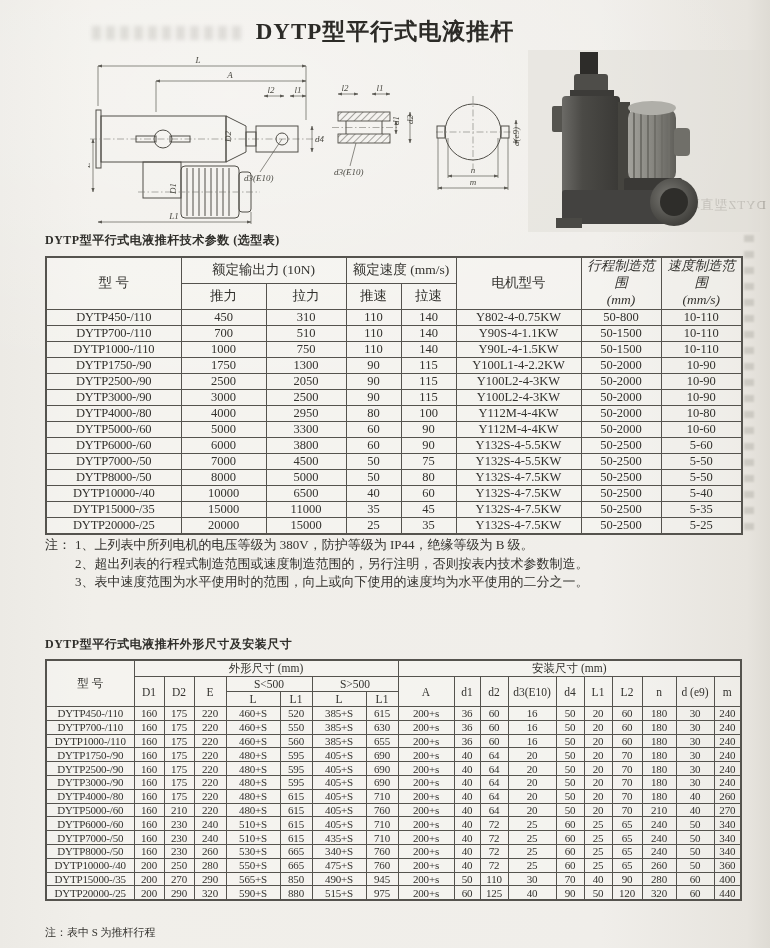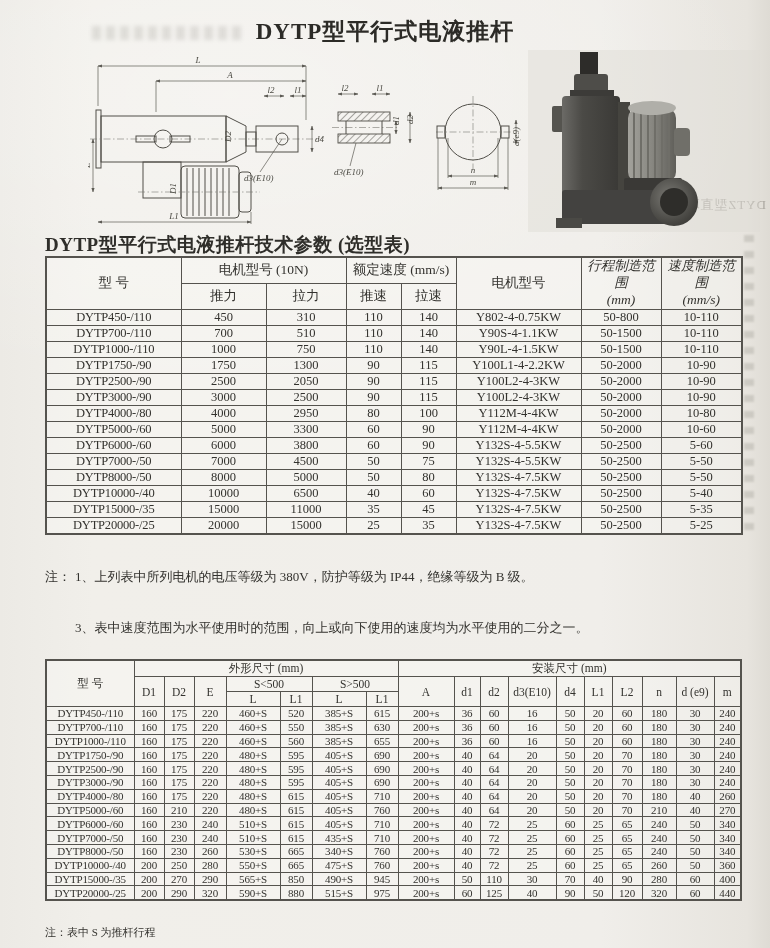--- a/index.html
+++ b/index.html
@@ -7,41 +7,41 @@
     position:relative;width:770px;height:948px;overflow:hidden;
     background:
       radial-gradient(ellipse 900px 500px at 30% 10%, rgba(255,255,255,.35), rgba(0,0,0,0) 60%),
       linear-gradient(90deg, #eceae5 0%, #f1efea 12%, #f0eeea 78%, #e7e4de 97%, #dedbd4 100%),
       #f0eeea;
     font-family:"Liberation Serif","DejaVu Serif",serif;
     color:#34332f;
   }
   .title{position:absolute;top:16px;left:0;width:770px;text-align:center;
     font-size:23px;font-weight:bold;letter-spacing:1px;color:#2c2b27;}
-  .sec-heading{position:absolute;left:45px;font-size:19px;font-weight:bold;color:#2f2e2a;letter-spacing:.5px;}
+  .sec-heading{position:absolute;left:45px;font-size:12px;font-weight:bold;color:#2f2e2a;letter-spacing:.5px;}
   .sec1{top:232px;} .sec2{top:636px;}
   .figure{position:absolute;}
   .fig-drawing{left:88px;top:54px;width:438px;height:174px;}
   .fig-photo{left:528px;top:50px;width:232px;height:182px;}
   table{border-collapse:collapse;table-layout:fixed;position:absolute;left:45px;
     border:2px solid #55534e;background:rgba(252,251,248,.35);}
   th,td{border:1px solid #55534e;text-align:center;vertical-align:middle;
     padding:0 1px;overflow:hidden;white-space:nowrap;font-weight:normal;color:#33322e;}
   .t1{top:256px;width:696px;font-size:13px;}
   .t1 thead th{height:24px;font-size:13.5px;}
   .t1 tbody td{height:14px;font-size:12.5px;}
   .t2{top:659px;width:696px;font-size:11.5px;}
   .t2 thead th{height:14px;font-size:11.5px;}
   .t2 tbody td{height:12.8px;font-size:11px;letter-spacing:-.2px;}
   td.model{letter-spacing:-.2px;}
   .pre{white-space:pre-line;line-height:1.25;font-style:italic;}
   .notes{position:absolute;left:45px;top:536px;width:706px;font-size:13px;line-height:1.44;color:#33322e;}
   .notes .row{position:relative;padding-left:30px;}
   .notes .nlabel{position:absolute;left:0;top:0;}
-  .note-item{padding-left:21px;text-indent:-21px;margin-top:32px;}
+  .note-item{padding-left:21px;text-indent:-21px;}
   .footnote{position:absolute;left:45px;top:925px;font-size:11px;color:#33322e;}
   .dimline{stroke:#5d5b55;stroke-width:.7;fill:none;}
   .part{stroke:#504e48;stroke-width:1;fill:none;}
   .ctr{stroke:#7b7972;stroke-width:.6;stroke-dasharray:7 2.5 1.5 2.5;fill:none;}
   .dim{font:italic 9px "Liberation Serif",serif;fill:#4a4942;}
   .bleed-right{position:absolute;left:616px;top:196px;width:150px;font-size:13px;
     color:rgba(118,114,106,.5);transform:scaleX(-1);filter:blur(.6px);letter-spacing:1px;}
   .bleed-blob{position:absolute;left:92px;top:26px;width:150px;height:14px;opacity:.16;filter:blur(2px);
     background:repeating-linear-gradient(90deg,#6b695f 0 9px,transparent 9px 14px);}
   .bleed-edge{position:absolute;left:744px;top:235px;width:10px;height:300px;opacity:.2;filter:blur(1px);
@@ -203,21 +203,21 @@
         <col style="width:80px">
         <col style="width:55px">
       <col style="width:55px">
         <col style="width:125px">
         <col style="width:80px">
         <col style="width:81px">
     </colgroup>
     <thead>
       <tr>
         <th rowspan="2">型 号</th>
-        <th colspan="2">电机型号 (10N)</th>
+        <th colspan="2">额定输出力 (10N)</th>
         <th colspan="2">额定速度 (mm/s)</th>
         <th rowspan="2">电机型号</th>
         <th rowspan="2" class="pre">行程制造范围
 (mm)</th>
         <th rowspan="2" class="pre">速度制造范围
 (mm/s)</th>
       </tr>
       <tr>
         <th>推力</th>
         <th>拉力</th>
@@ -366,24 +366,26 @@
           <td>50-2500</td>
           <td>5-25</td>
         </tr>
       </tbody>
   </table>
 
   <div class="notes">
     <div class="row">
       <span class="nlabel">注：</span>
       <div class="note-item">1、上列表中所列电机的电压等级为 380V，防护等级为 IP44，绝缘等级为 B 级。</div>
+      <div class="note-item">2、超出列表的行程式制造范围或速度制造范围的，另行注明，否则按表内技术参数制造。</div>
       <div class="note-item">3、表中速度范围为水平使用时的范围，向上或向下使用的速度均为水平使用的二分之一。</div>
     </div>
   </div>
 
+  <div class="sec-heading sec2">DYTP型平行式电液推杆外形尺寸及安装尺寸</div>
 
   <table class="t2">
     <colgroup>
       <col style="width:88px">
         <col style="width:30px">
         <col style="width:30px">
         <col style="width:32px">
       <col style="width:54px">
         <col style="width:32px">
         <col style="width:54px">

